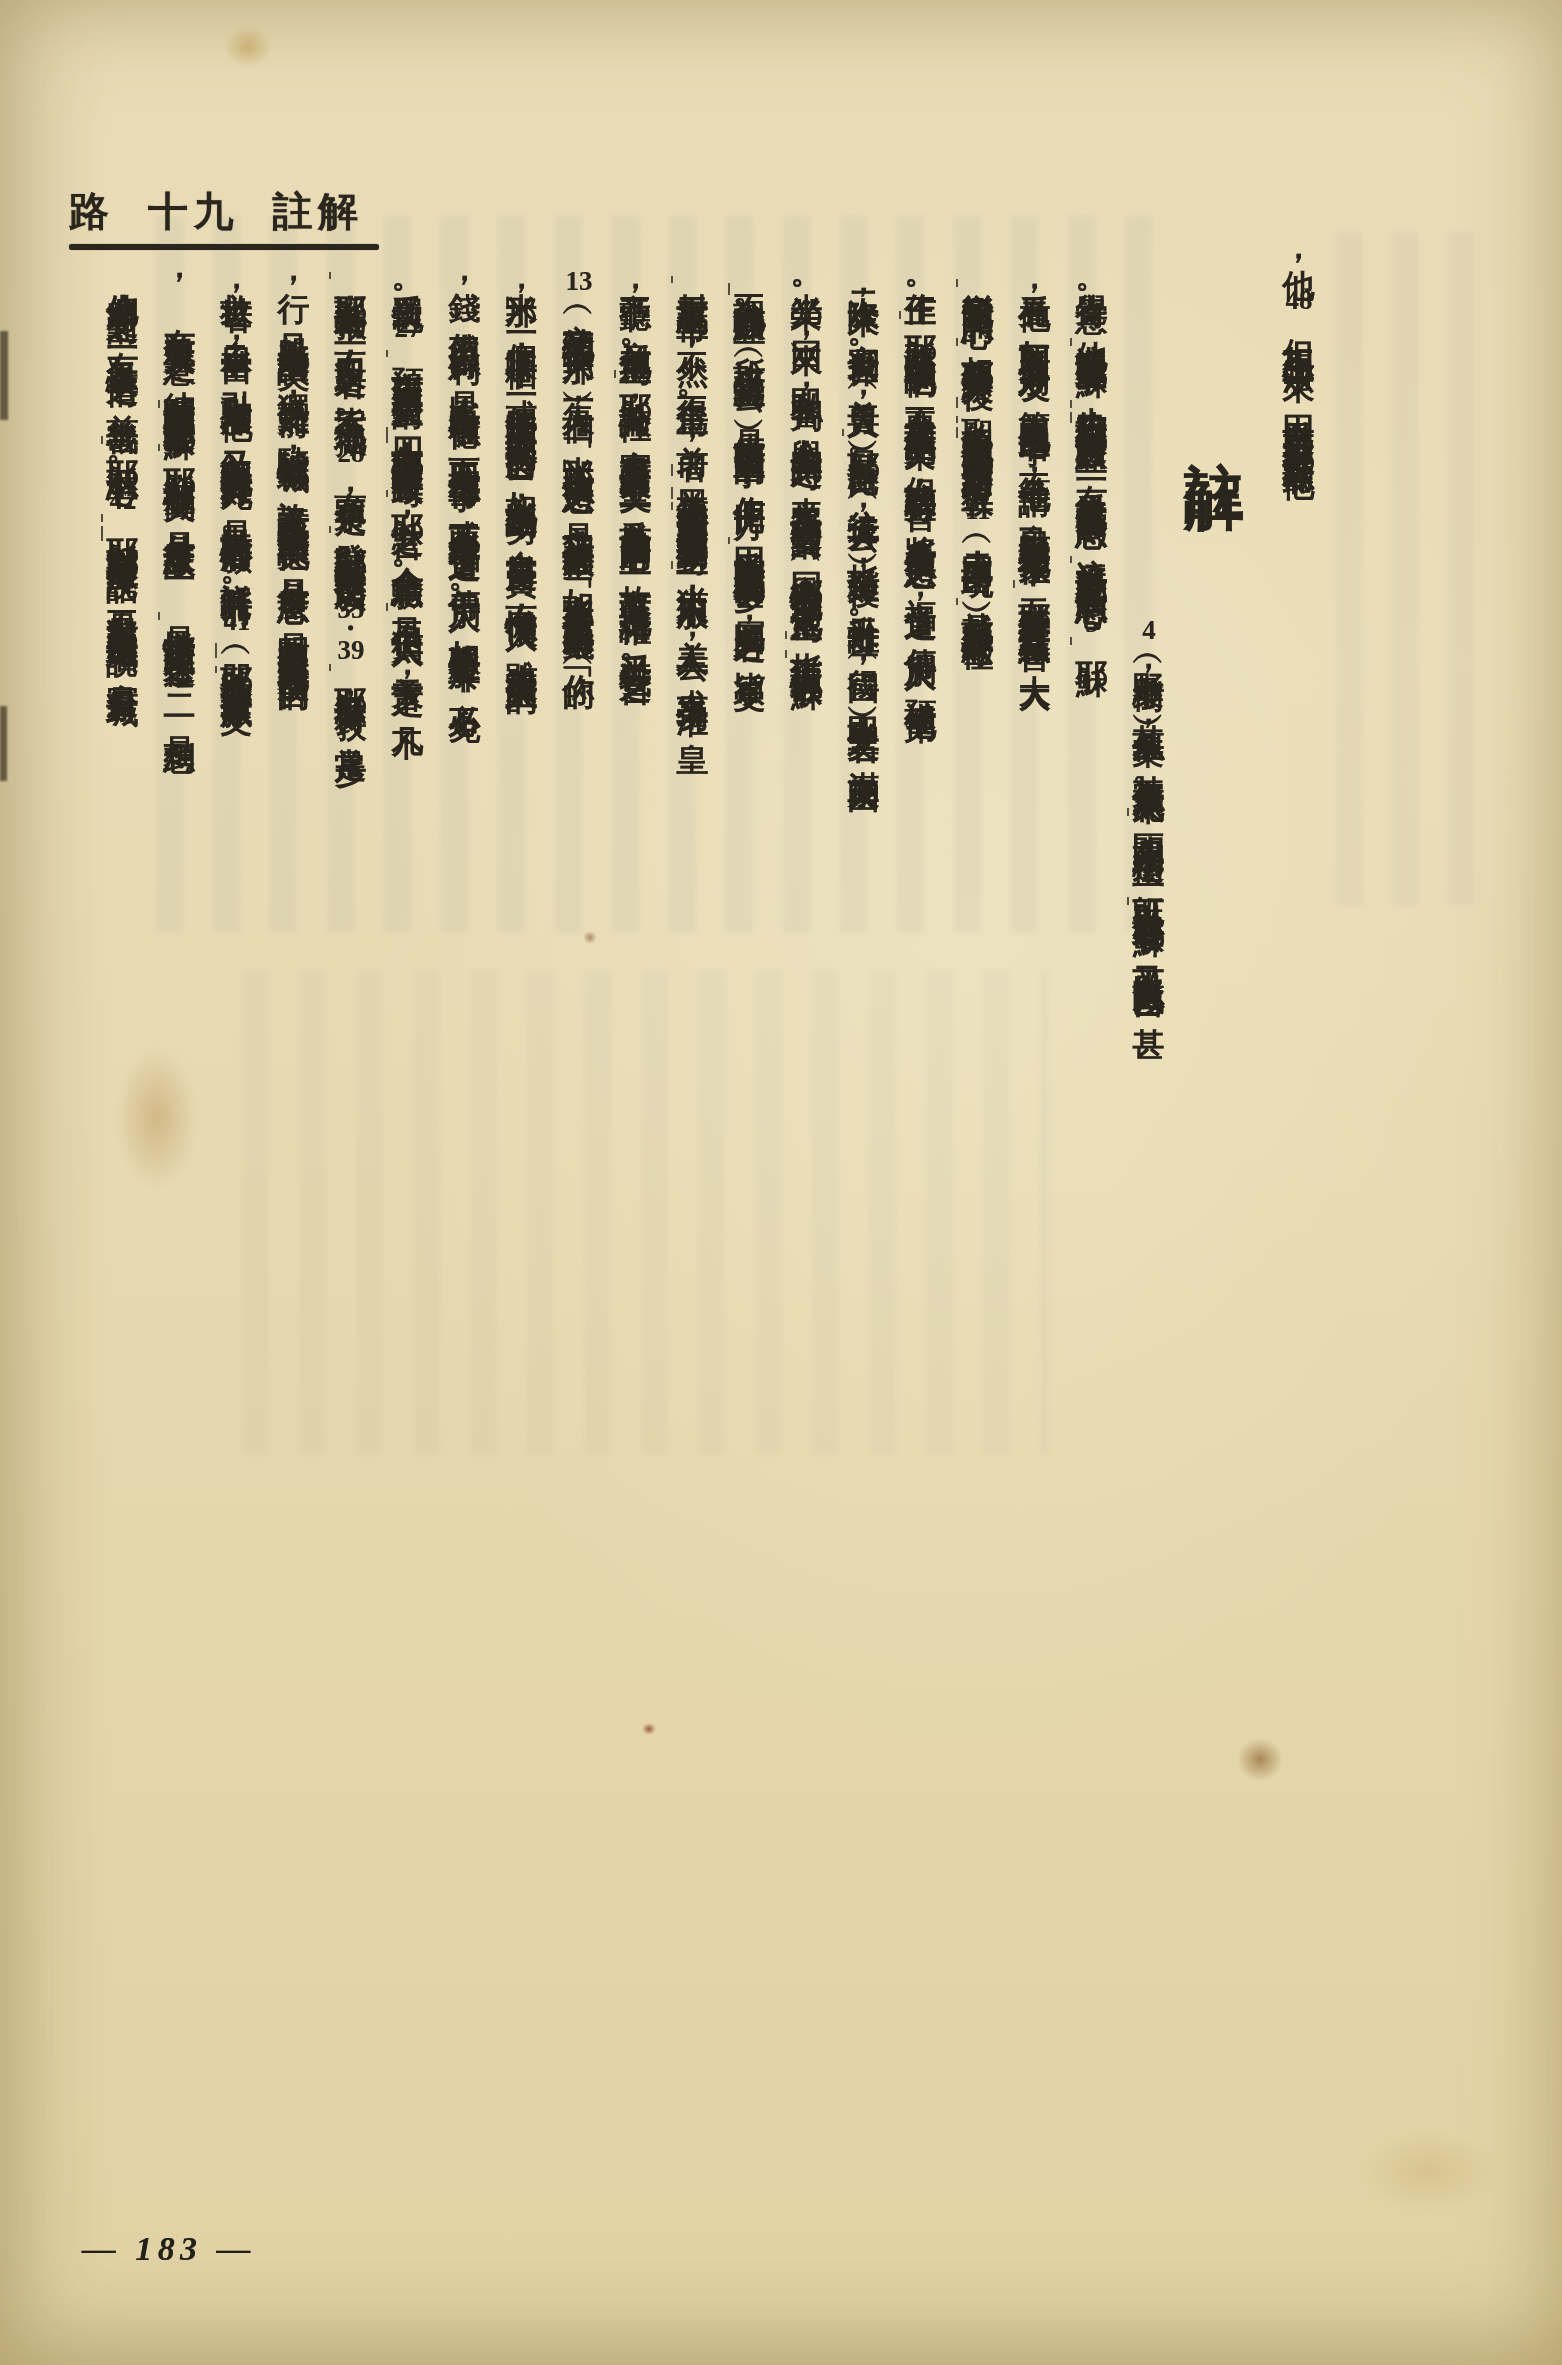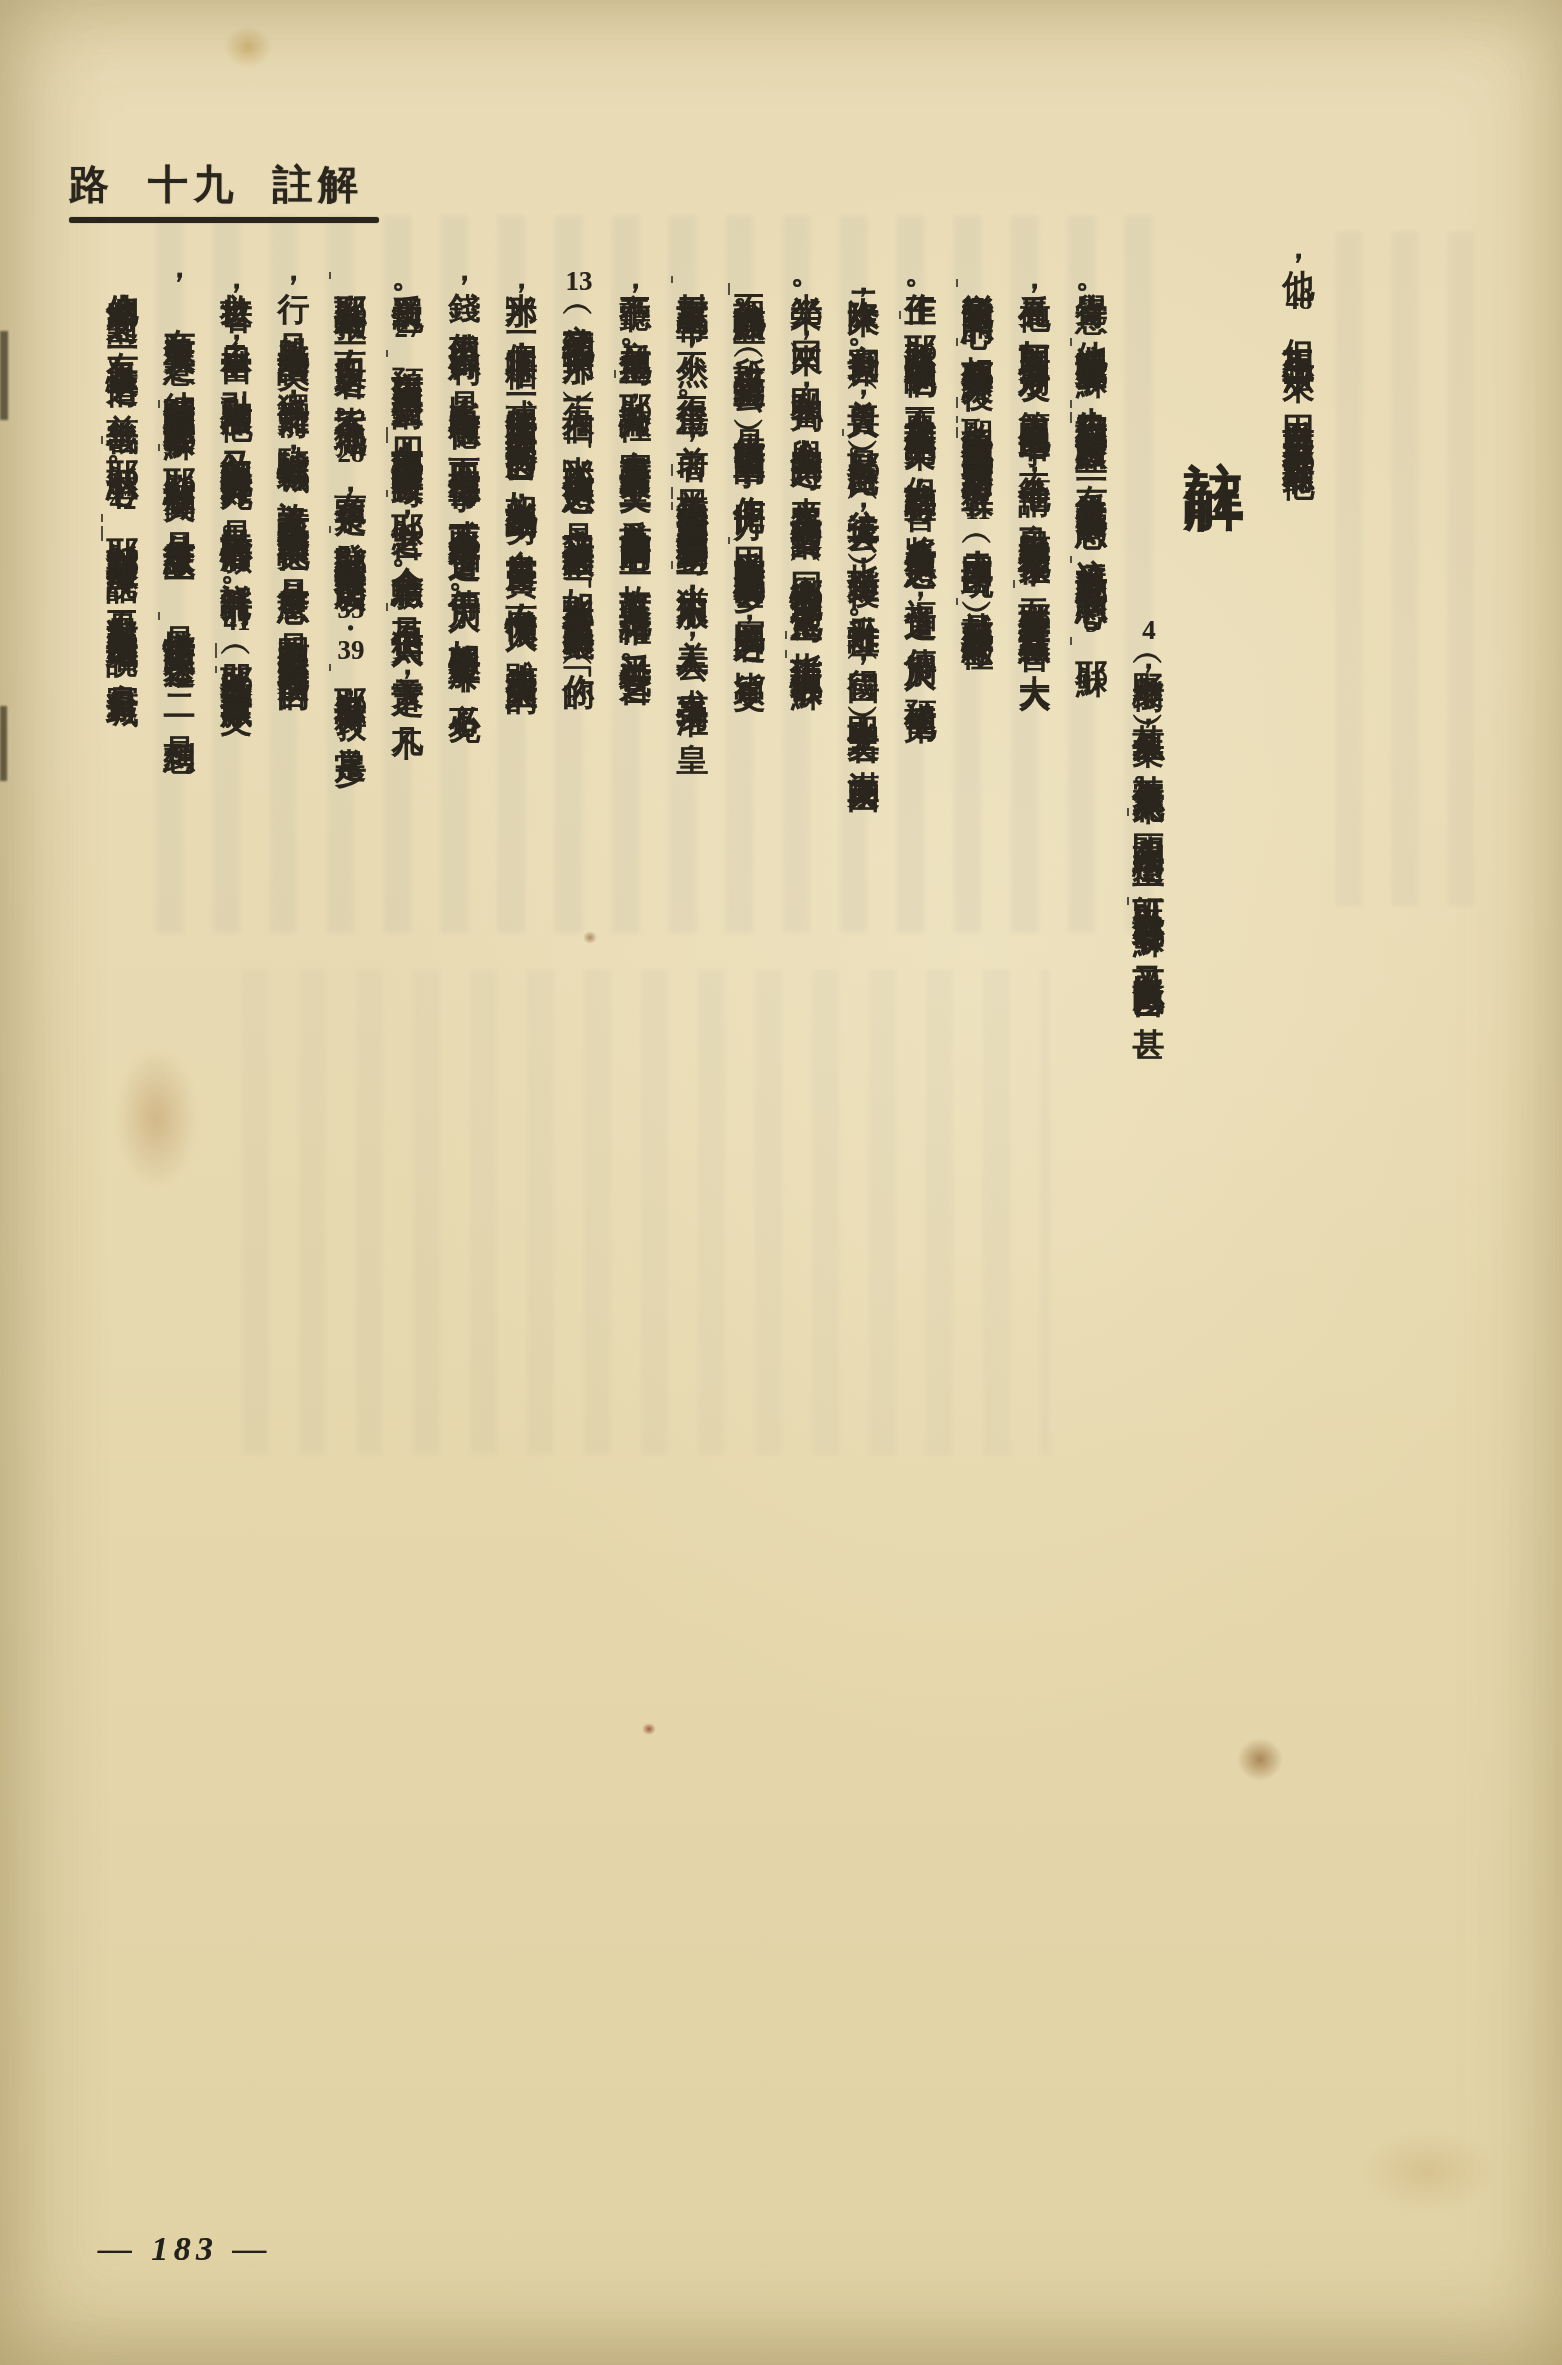--- a/index.html
+++ b/index.html
@@ -41,21 +41,21 @@
   .stain-5{left:116px;top:1048px;width:81px;height:140px;border-radius:40%;background:radial-gradient(closest-side,rgba(158,104,40,.30),rgba(158,104,40,0));filter:blur(3.2px);}
   .stain-6{left:1358px;top:2128px;width:140px;height:86px;border-radius:50%;background:radial-gradient(closest-side,rgba(165,120,48,.18),rgba(165,120,48,0));}
   .edge-mark{position:absolute;left:0;background:rgba(40,38,30,.72);filter:blur(0.8px);pointer-events:none;}
   .edge-mark-1{top:331px;width:8px;height:89px;}
   .edge-mark-2{top:706px;width:6.5px;height:75px;}
 
   
   .running-head{position:absolute;left:69px;top:157px;}
   .running-title{
     font-size:40px;font-weight:700;letter-spacing:5.4px;word-spacing:18.3px;
-    color:var(--ink);text-shadow:0 0 1.1px rgba(42,38,30,.55);white-space:nowrap;
+    color:var(--ink);text-shadow:0 0 1.1px rgba(42,38,30,.55);white-space:nowrap;margin-top:27px;
   }
   .title-rule{margin-top:5.4px;width:310px;height:6px;background:var(--ink);border-radius:2.7px;box-shadow:0 0 1.1px rgba(42,38,30,.6);}
 
   
   .vcol{
     writing-mode:vertical-rl;text-orientation:mixed;
     font-weight:700;color:var(--ink);
     text-shadow:0 0 0.5px rgba(42,38,30,.5);
   }
   
@@ -82,21 +82,21 @@
   
   .tcy{
     -webkit-text-combine:horizontal;
     text-combine-upright:all;
     font-size:.84em;letter-spacing:0;
   }
   
   .pn{border-left:2.7px solid rgba(42,38,30,.78);padding-left:2.2px;margin-left:-4.8px;}
 
   .page-number{
-    position:absolute;left:98px;top:2230px;
+    position:absolute;left:82px;top:2230px;
     font-size:34px;font-style:italic;font-weight:700;letter-spacing:5.4px;
     color:#23211c;text-shadow:0 0 0.5px rgba(35,33,28,.5);white-space:nowrap;
   }
 </style>
 </head>
 <body>
 
 <div class="page">
 
   <div class="bleed bleed-a"></div>

